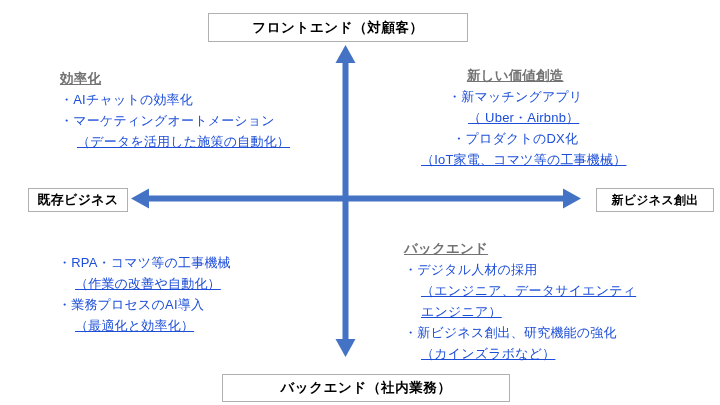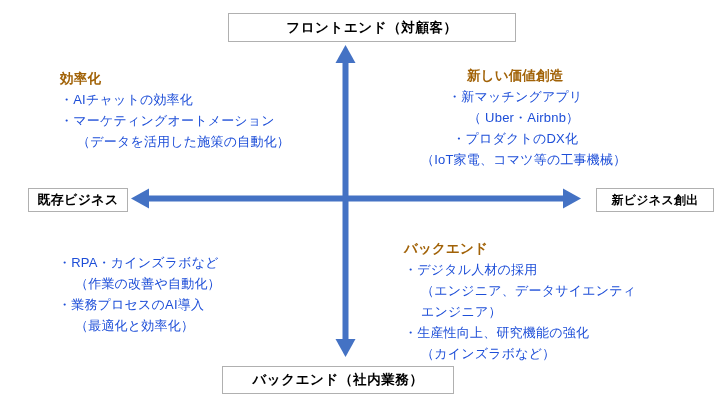--- a/index.html
+++ b/index.html
@@ -26,29 +26,29 @@
     display: flex;
     align-items: center;
     justify-content: center;
     font-weight: bold;
     font-size: 13.5px;
     letter-spacing: 0.6px;
     white-space: nowrap;
     color: #000000;
   }
   #box-top {
-    left: 228px;
+    left: 208px;
     top: 13px;
-    width: 288px;
+    width: 260px;
     height: 29px;
   }
   #box-bottom {
     left: 222px;
-    top: 366px;
-    width: 232px;
+    top: 374px;
+    width: 288px;
     height: 28px;
   }
   #box-left {
     left: 28px;
     top: 188px;
     width: 100px;
     height: 24px;
     font-size: 13px;
     letter-spacing: 0.3px;
   }
@@ -73,29 +73,31 @@
   
   .quadrant {
     position: absolute;
     font-size: 13px;
     line-height: 21px;
     white-space: nowrap;
   }
   .q-title {
     font-weight: bold;
     font-size: 13.5px;
-    color: #a16207;
+    color: #737373;
     letter-spacing: 0.2px;
+    text-decoration: underline;
   }
   .q-line {
     color: #1d4ed8;
     letter-spacing: 0.2px;
   }
   .indent {
     padding-left: 17px;
+    text-decoration: underline;
   }
 
   #q-tl { left: 60px;  top: 68px; }
   #q-tr { left: 404px; top: 65px; text-align: center; }
   #q-bl { left: 58px;  top: 252px; }
   #q-br { left: 404px; top: 238px; }
 </style>
 </head>
 <body>
 
@@ -133,28 +135,28 @@
 
   <div class="quadrant" id="q-tr">
     <div class="q-title">新しい価値創造</div>
     <div class="q-line">・新マッチングアプリ</div>
     <div class="q-line indent">（ Uber・Airbnb）</div>
     <div class="q-line">・プロダクトのDX化</div>
     <div class="q-line indent">（IoT家電、コマツ等の工事機械）</div>
   </div>
 
   <div class="quadrant" id="q-bl">
-    <div class="q-line">・RPA・カインズラボなど</div>
+    <div class="q-line">・RPA・コマツ等の工事機械</div>
     <div class="q-line indent">（作業の改善や自動化）</div>
     <div class="q-line">・業務プロセスのAI導入</div>
     <div class="q-line indent">（最適化と効率化）</div>
   </div>
 
   <div class="quadrant" id="q-br">
     <div class="q-title">バックエンド</div>
     <div class="q-line">・デジタル人材の採用</div>
     <div class="q-line indent">（エンジニア、データサイエンティ</div>
     <div class="q-line indent">エンジニア）</div>
-    <div class="q-line">・生産性向上、研究機能の強化</div>
+    <div class="q-line">・新ビジネス創出、研究機能の強化</div>
     <div class="q-line indent">（カインズラボなど）</div>
   </div>
 
 </div>
 
 </body></html>

